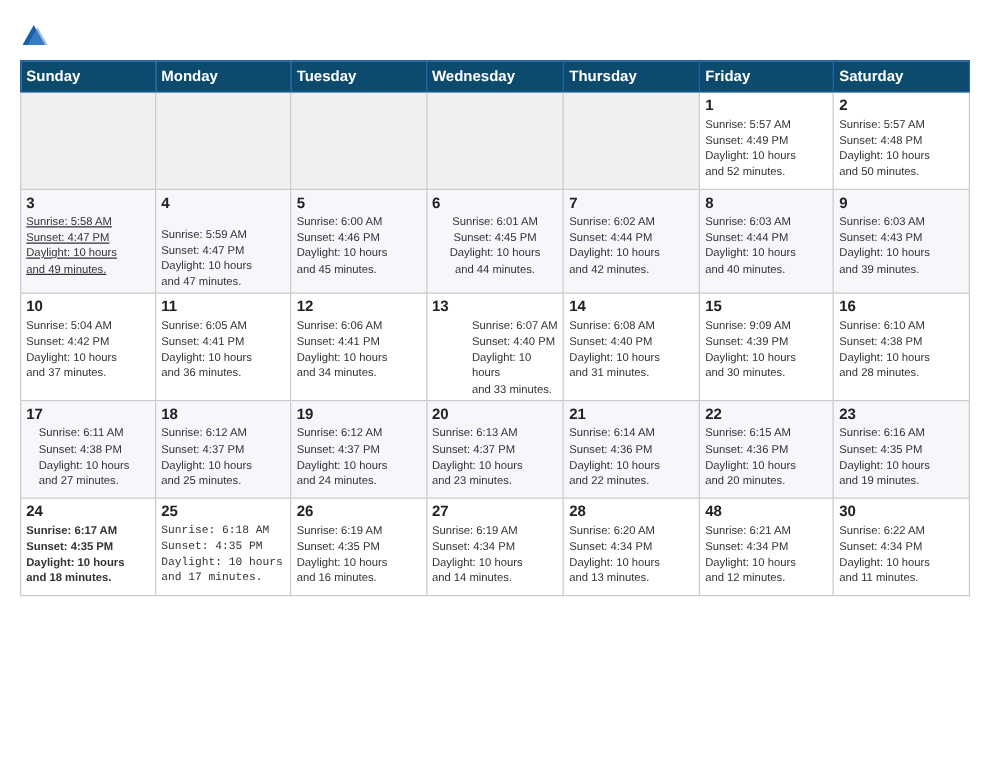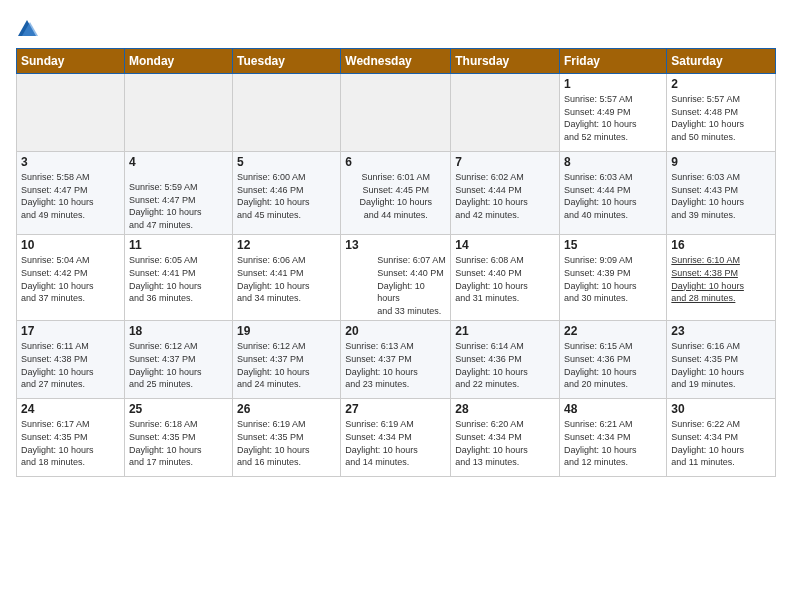--- a/index.html
+++ b/index.html
@@ -55,21 +55,21 @@
     }
     .location {
       font-size: 14px;
       color: #555;
     }
     .calendar {
       width: 100%;
       border-collapse: collapse;
     }
     .calendar th {
-      background-color: #a16207;
+      background-color: #0c4a6e;
       color: #fff;
       font-size: 12px;
       font-weight: bold;
       padding: 5px 4px;
       text-align: left;
       border: 1px solid #1a5fa8;
     }
     .calendar td {
       vertical-align: top;
       border: 1px solid #ccc;
@@ -153,21 +153,21 @@
             <span class="day-number">2</span>
             <div class="day-info" style="white-space: pre-line;">Sunrise: 5:57 AM
 Sunset: 4:48 PM
 Daylight: 10 hours
 and 50 minutes.</div>
           </td>
         </tr>
         <tr class="week-row">
           <td>
             <span class="day-number">3</span>
-            <div class="day-info" style="white-space: pre-line;">Sunrise: 5:58 AM
+            <div class="day-info" style="white-space: pre-line; text-decoration: underline;">Sunrise: 5:58 AM
 Sunset: 4:47 PM
 Daylight: 10 hours
 and 49 minutes.</div>
           </td>
           <td>
             <span class="day-number">4</span>
             <div class="day-info" style="white-space: pre-line; margin-top: 12px;">Sunrise: 5:59 AM
 Sunset: 4:47 PM
 Daylight: 10 hours
 and 47 minutes.</div>
@@ -246,30 +246,30 @@
           </td>
           <td>
             <span class="day-number">15</span>
             <div class="day-info" style="white-space: pre-line;">Sunrise: 9:09 AM
 Sunset: 4:39 PM
 Daylight: 10 hours
 and 30 minutes.</div>
           </td>
           <td>
             <span class="day-number">16</span>
-            <div class="day-info" style="white-space: pre-line; text-decoration: underline;">Sunrise: 6:10 AM
+            <div class="day-info" style="white-space: pre-line;">Sunrise: 6:10 AM
 Sunset: 4:38 PM
 Daylight: 10 hours
 and 28 minutes.</div>
           </td>
         </tr>
         <tr class="week-row">
           <td>
             <span class="day-number">17</span>
-            <div class="day-info" style="white-space: pre-line;">Sunrise: 6:11 AM
+            <div class="day-info" style="white-space: pre-line; margin-left: 10px;">Sunrise: 6:11 AM
 Sunset: 4:38 PM
 Daylight: 10 hours
 and 27 minutes.</div>
           </td>
           <td>
             <span class="day-number">18</span>
             <div class="day-info" style="white-space: pre-line;">Sunrise: 6:12 AM
 Sunset: 4:37 PM
 Daylight: 10 hours
 and 25 minutes.</div>
@@ -306,28 +306,28 @@
             <span class="day-number">23</span>
             <div class="day-info" style="white-space: pre-line;">Sunrise: 6:16 AM
 Sunset: 4:35 PM
 Daylight: 10 hours
 and 19 minutes.</div>
           </td>
         </tr>
         <tr class="week-row">
           <td>
             <span class="day-number">24</span>
-            <div class="day-info" style="white-space: pre-line;">Sunrise: 6:17 AM
+            <div class="day-info" style="white-space: pre-line; font-weight: bold;">Sunrise: 6:17 AM
 Sunset: 4:35 PM
 Daylight: 10 hours
 and 18 minutes.</div>
           </td>
           <td>
             <span class="day-number">25</span>
-            <div class="day-info" style="white-space: pre-line;">Sunrise: 6:18 AM
+            <div class="day-info" style="white-space: pre-line; font-family: Liberation Mono, monospace;">Sunrise: 6:18 AM
 Sunset: 4:35 PM
 Daylight: 10 hours
 and 17 minutes.</div>
           </td>
           <td>
             <span class="day-number">26</span>
             <div class="day-info" style="white-space: pre-line;">Sunrise: 6:19 AM
 Sunset: 4:35 PM
 Daylight: 10 hours
 and 16 minutes.</div>

